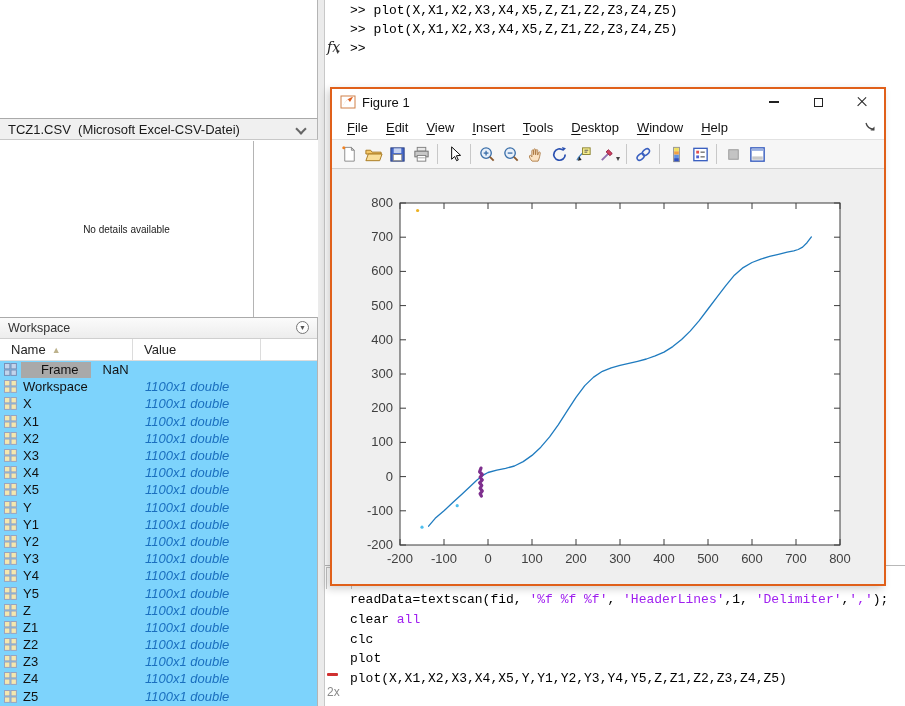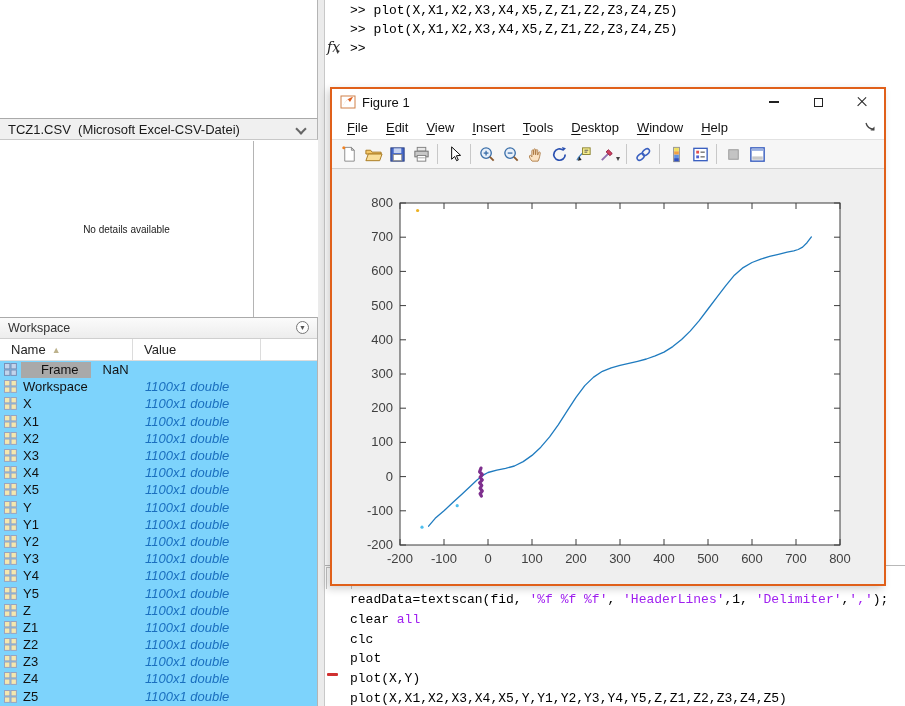--- a/index.html
+++ b/index.html
@@ -350,21 +350,20 @@
 
   <div class="bottom-panel">
     <div class="bp-tab">
       <span>Co</span>
     </div>
     <div class="bp-lines" id="bp-lines">
         <div class="bp-line"><span class="gut"></span><span class="txt"><span class="seg-code">readData=textscan(fid, </span><span class="seg-string">'%f %f %f'</span><span class="seg-code">, </span><span class="seg-string">'HeaderLines'</span><span class="seg-code">,1, </span><span class="seg-string">'Delimiter'</span><span class="seg-code">,</span><span class="seg-string">','</span><span class="seg-code">);</span></span></div>
         <div class="bp-line"><span class="gut"></span><span class="txt"><span class="seg-code">clear </span><span class="seg-string">all</span></span></div>
         <div class="bp-line"><span class="gut"></span><span class="txt"><span class="seg-code">clc</span></span></div>
         <div class="bp-line"><span class="gut"><span class="err-dash"></span></span><span class="txt"><span class="seg-code">plot</span></span></div>
-        <div class="bp-line"><span class="gut"></span><span class="txt"><span class="seg-code">plot(X,Y)</span></span></div>
         <div class="bp-line"><span class="gut">2x</span><span class="txt"><span class="seg-code">plot(X,X1,X2,X3,X4,X5,Y,Y1,Y2,Y3,Y4,Y5,Z,Z1,Z2,Z3,Z4,Z5)</span></span></div>
       </div>
   </div>
 
   <div class="figure-window">
     <div class="fig-titlebar">
       <svg class="fig-title-icon" viewBox="0 0 16 16">
         <rect x="1" y="2" width="14" height="12" fill="#fff" stroke="#d08048"></rect>
         <path d="M3 12c2-4 3.5-6 5-6.5l2 2.5 3-5c-4 .5-8 4-10 9z" fill="#e06020"></path>
       </svg>

